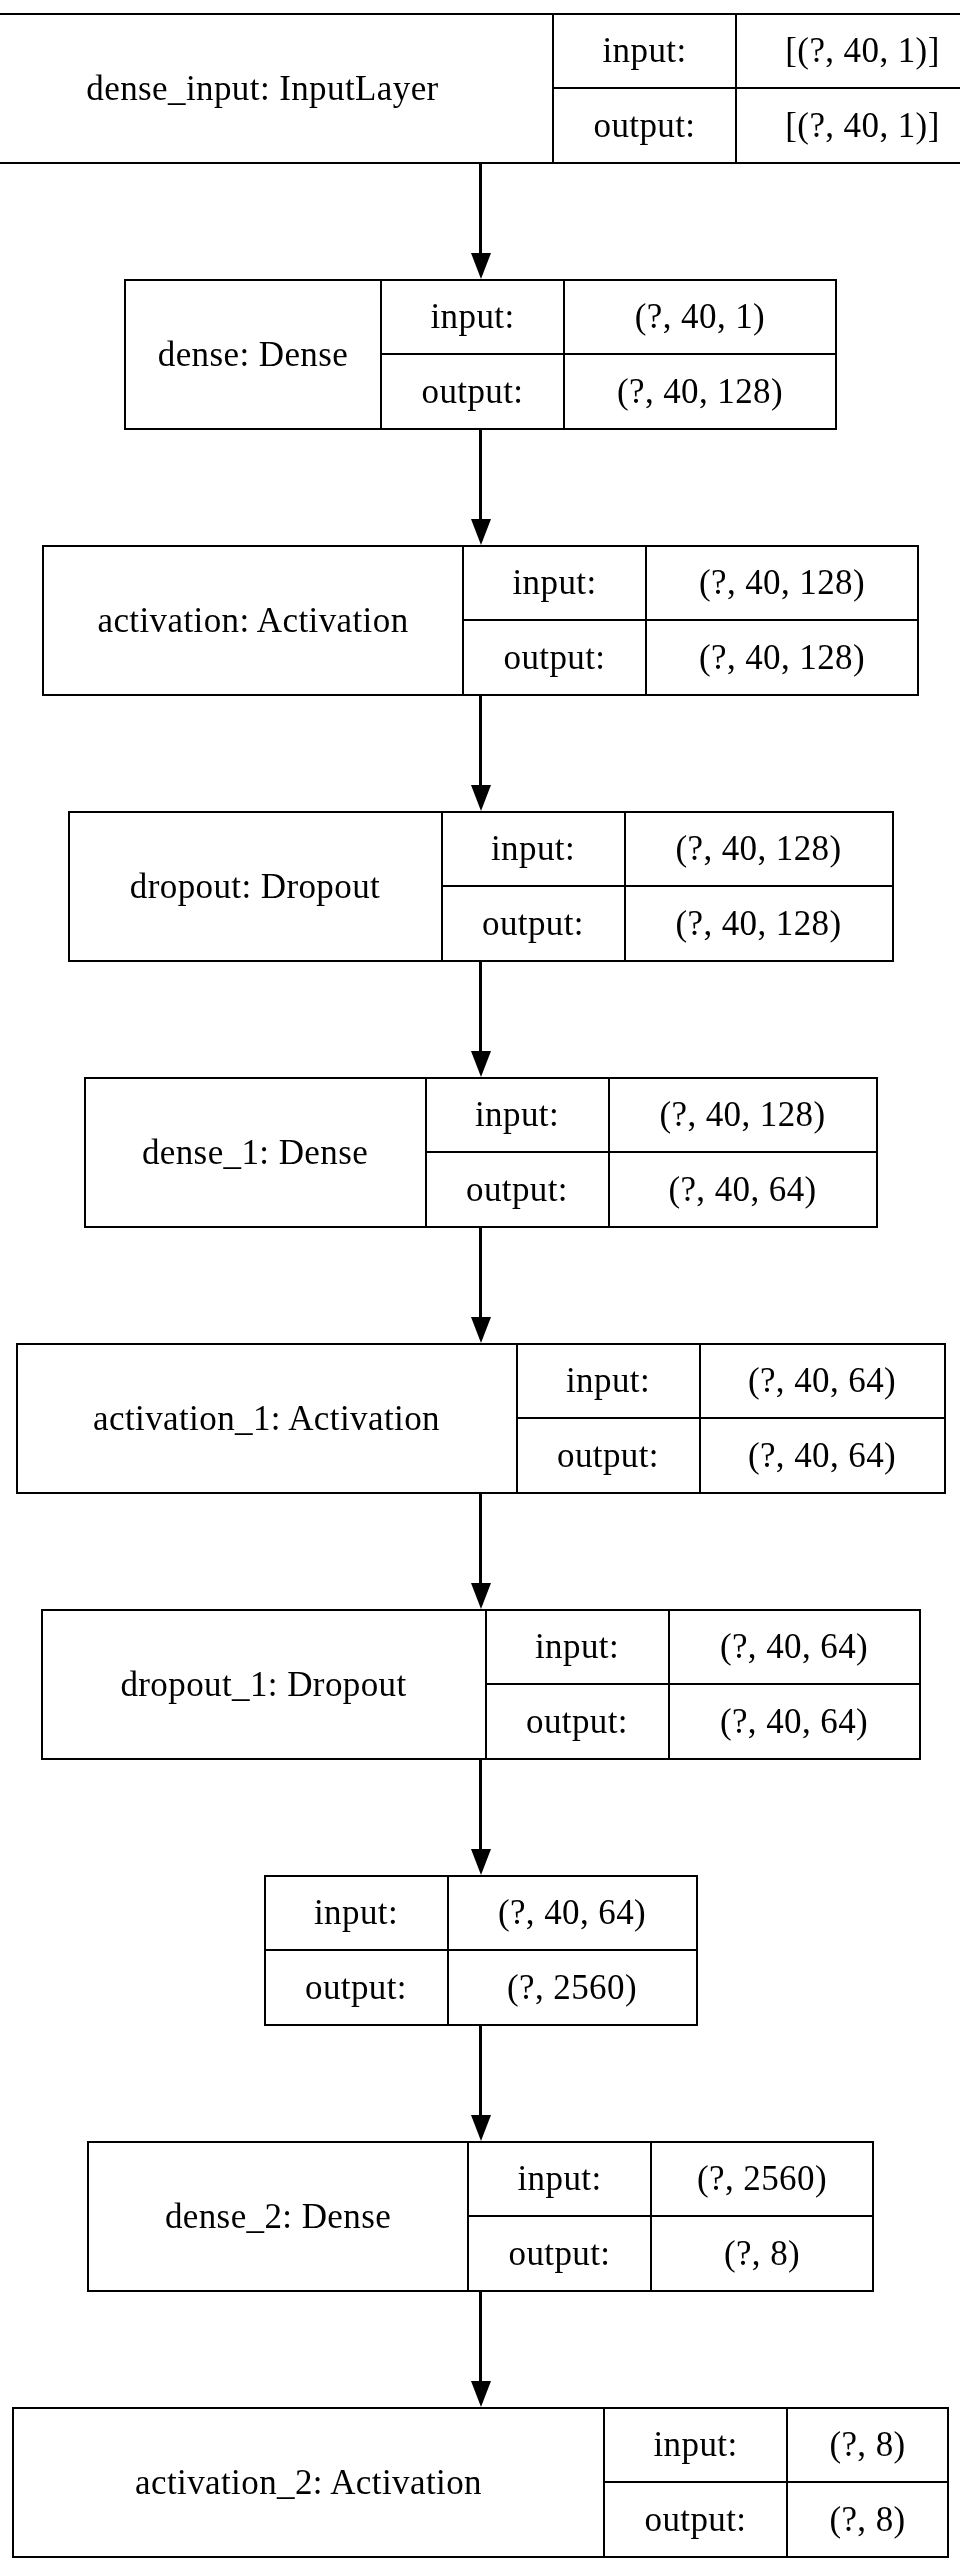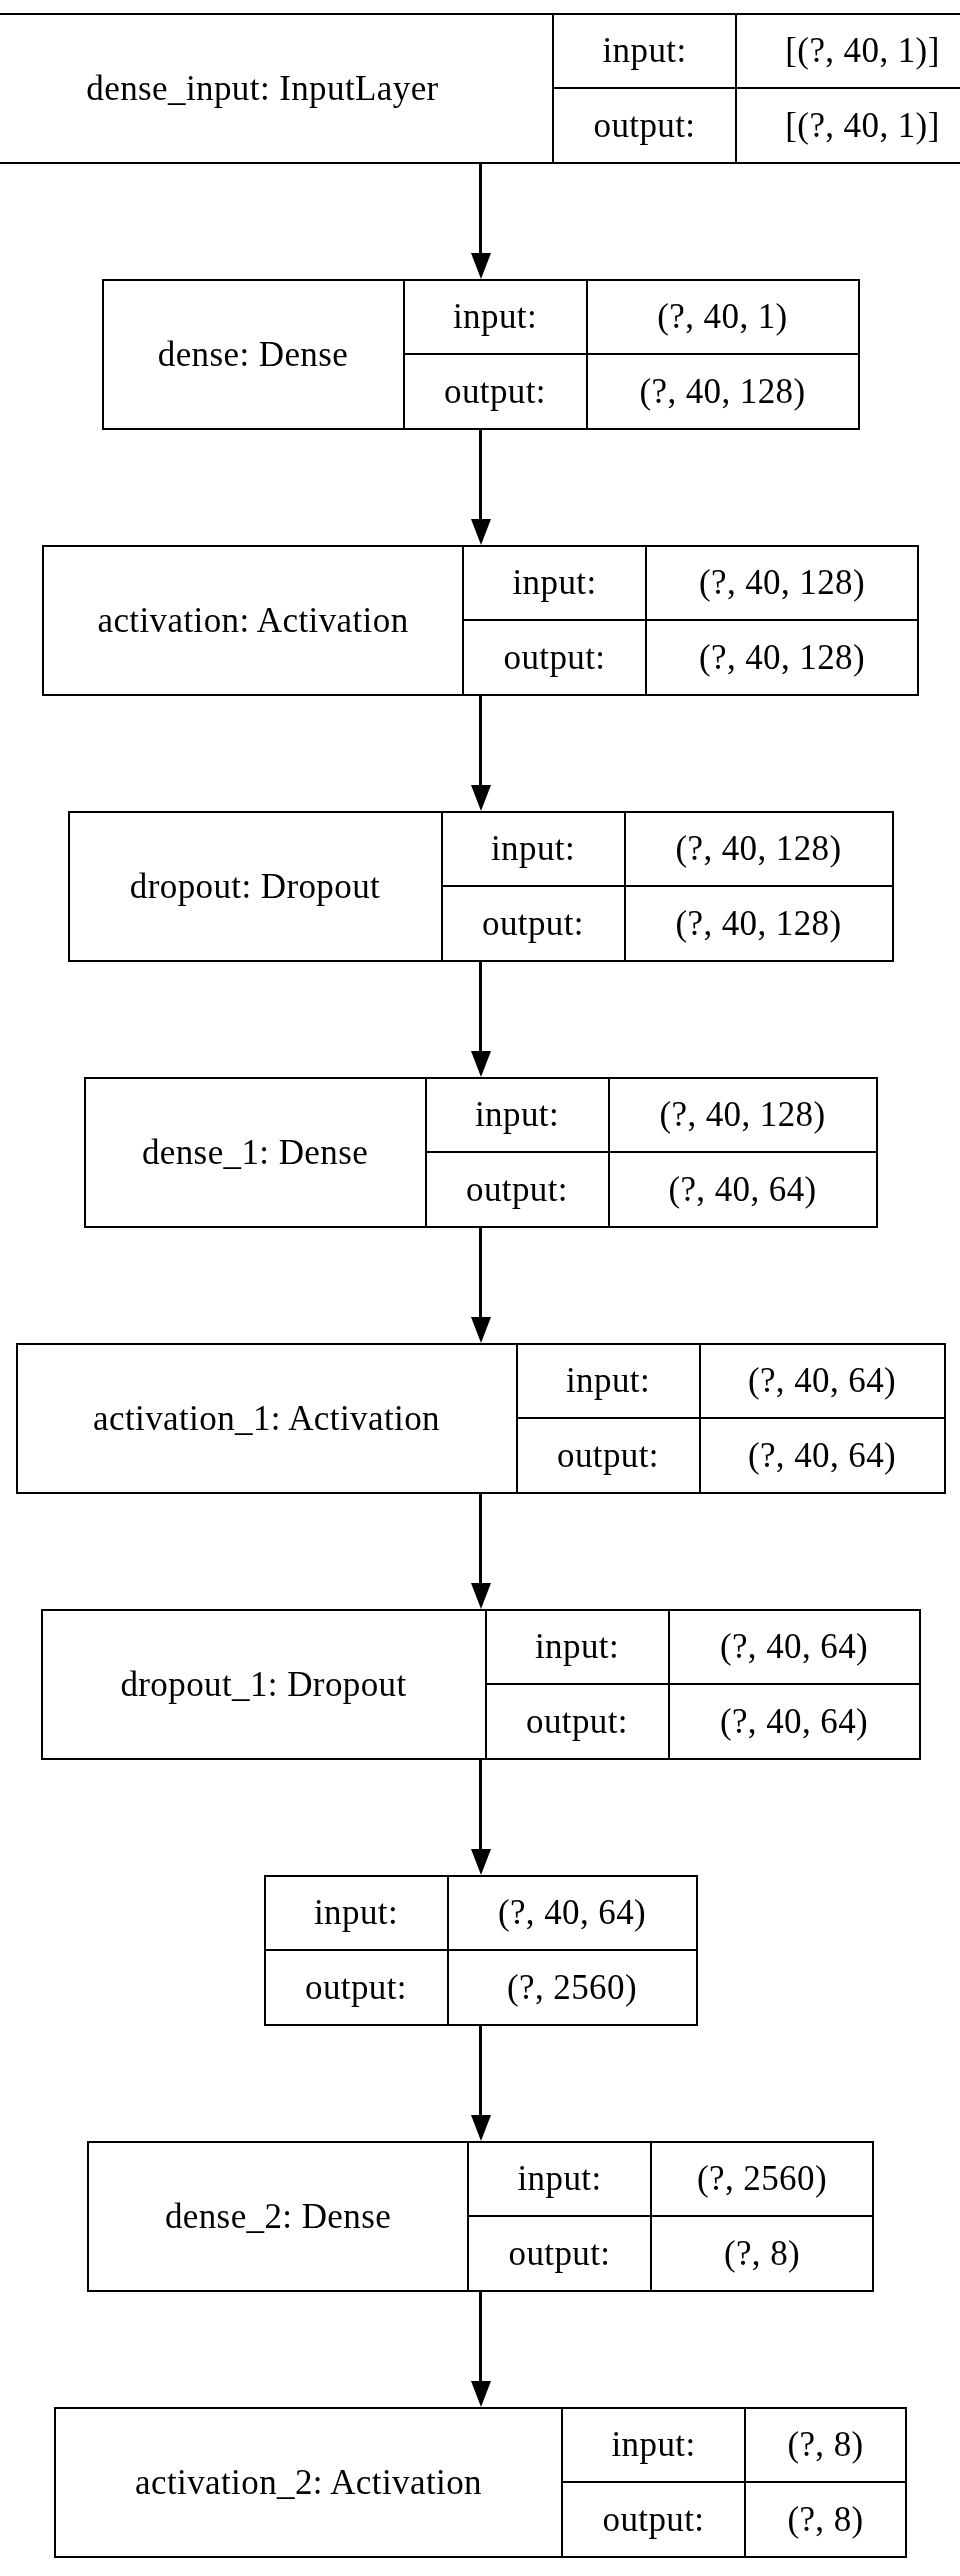--- a/index.html
+++ b/index.html
@@ -100,21 +100,21 @@
       </div>
     </div>
   </div>
 
   <div class="arrow">
     <div class="shaft"></div>
     <div class="head"></div>
   </div>
 
   <div class="node">
-    <div class="cell name" style="width:301px">dense: Dense</div>
+    <div class="cell name" style="width:256px">dense: Dense</div>
     <div class="io">
       <div class="iorow top">
         <div class="cell iolabel">input:</div>
         <div class="cell iovalue" style="width:270px">(?, 40, 1)</div>
       </div>
       <div class="iorow">
         <div class="cell iolabel">output:</div>
         <div class="cell iovalue" style="width:270px">(?, 40, 128)</div>
       </div>
     </div>
@@ -251,21 +251,21 @@
       </div>
     </div>
   </div>
 
   <div class="arrow">
     <div class="shaft"></div>
     <div class="head"></div>
   </div>
 
   <div class="node">
-    <div class="cell name" style="width:507px">activation_2: Activation</div>
+    <div class="cell name" style="width:591px">activation_2: Activation</div>
     <div class="io">
       <div class="iorow top">
         <div class="cell iolabel">input:</div>
         <div class="cell iovalue" style="width:159px">(?, 8)</div>
       </div>
       <div class="iorow">
         <div class="cell iolabel">output:</div>
         <div class="cell iovalue" style="width:159px">(?, 8)</div>
       </div>
     </div>

